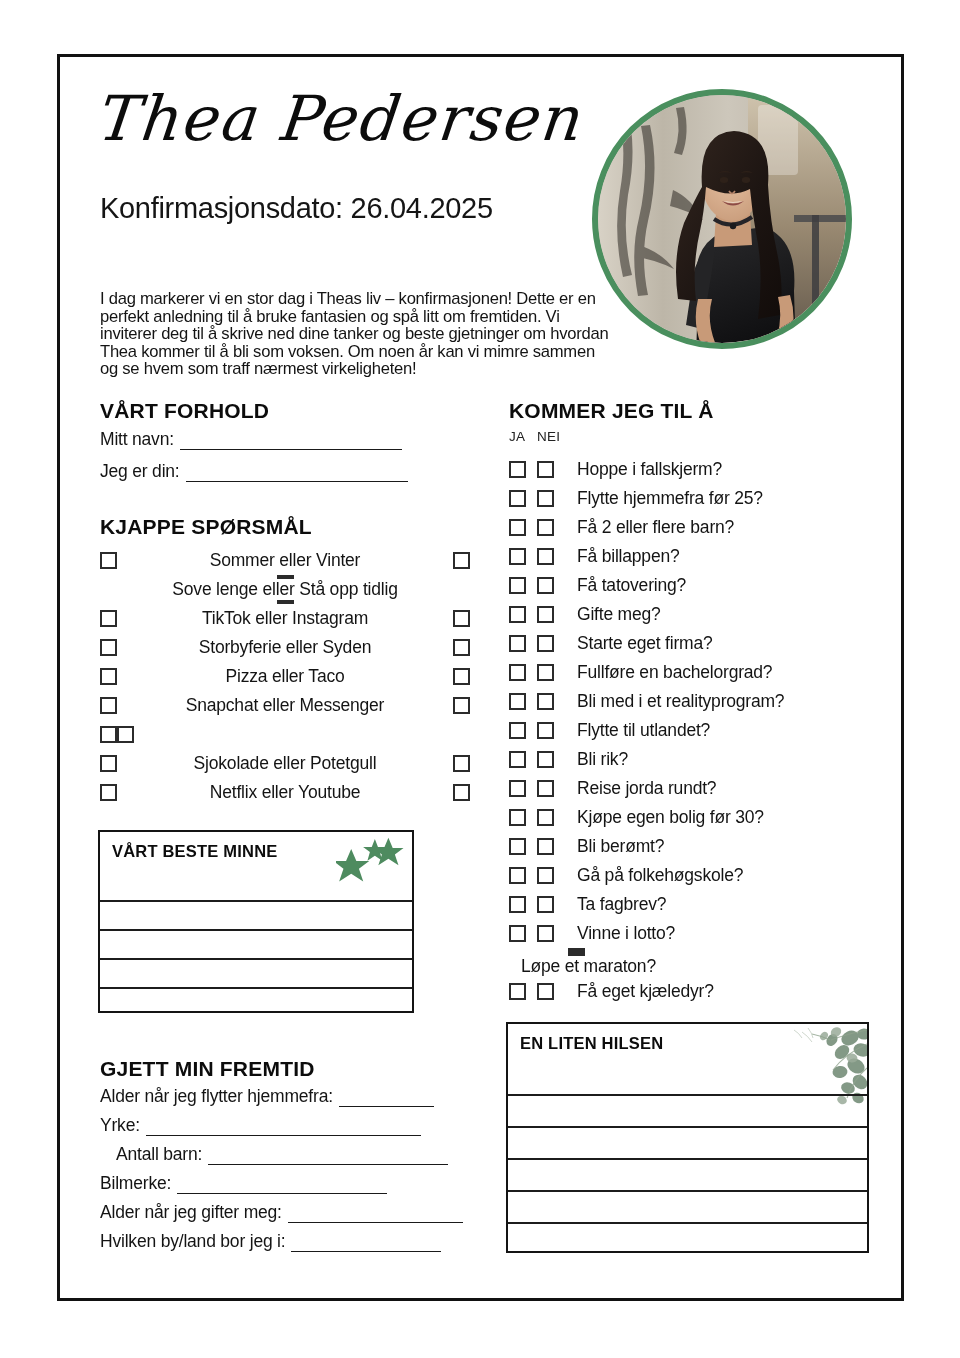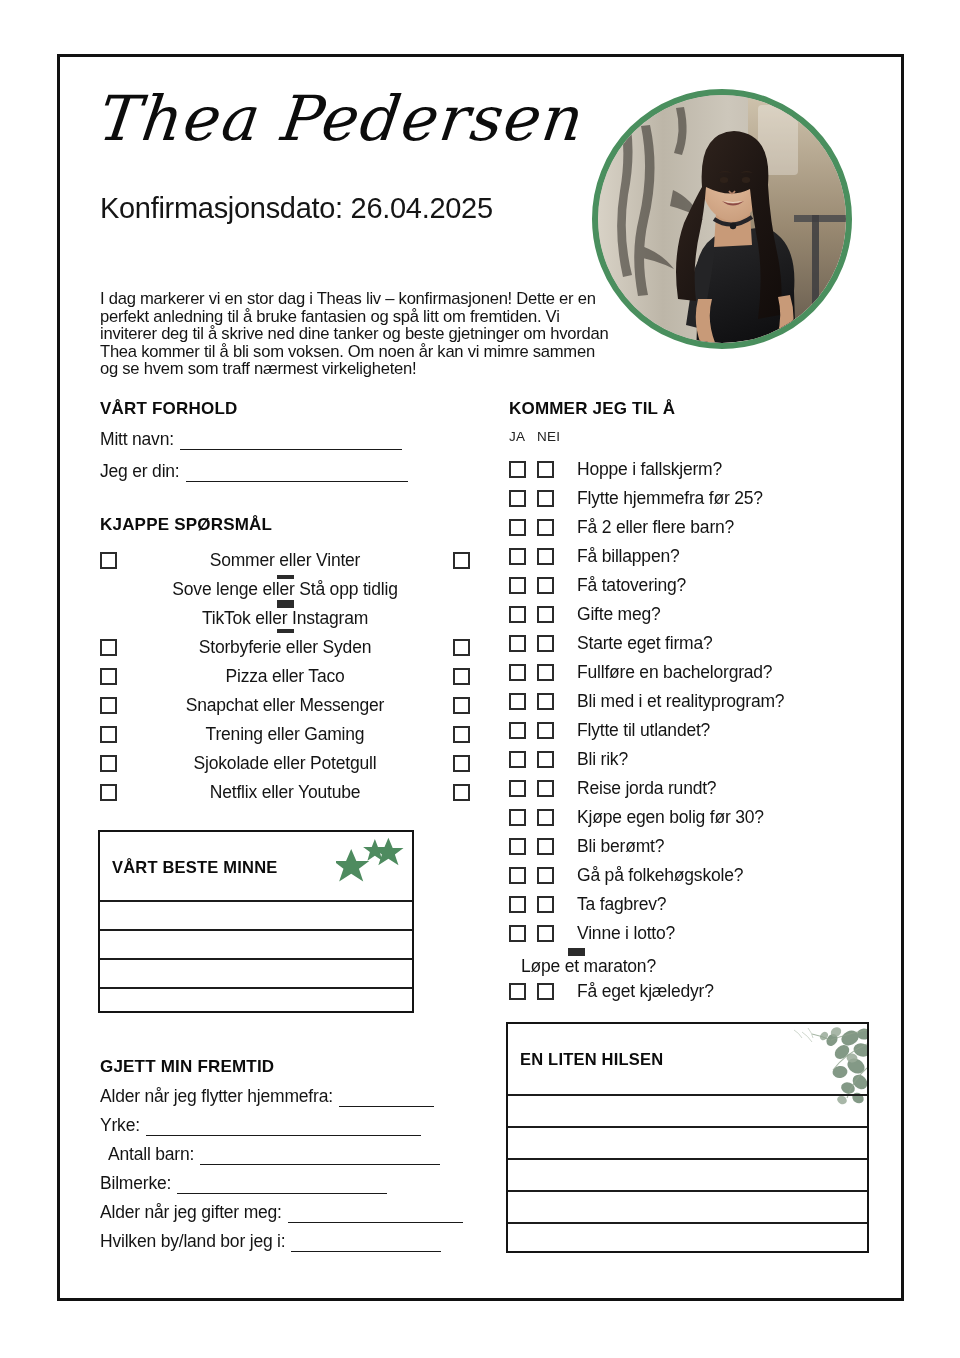--- a/index.html
+++ b/index.html
@@ -67,21 +67,21 @@
     border-radius: 50%;
     border: 6px solid #4a8f5e;
     overflow: hidden;
     background: #cfc9be;
   }
   .photo-inner { position: absolute; inset: 0; overflow: hidden; border-radius: 50%; }
 
   
   .sec-title {
     position: absolute;
-    font-size: 17px;
+    font-size: 21px;
     font-weight: bold;
     letter-spacing: 0.2px;
     color: #0c0c0c;
     white-space: nowrap;
   }
 
   
   .fillrow {
     position: absolute;
     display: flex;
@@ -149,21 +149,21 @@
     background: #fff;
     overflow: hidden;
   }
   .rbox .rline {
     position: absolute;
     left: 0; right: 0;
     border-top: 2px solid #1c1c1c;
   }
   .rbox .btitle {
     position: absolute;
-    left: 12px; top: 26px;
+    left: 12px; top: 10px;
     font-size: 16.5px;
     font-weight: bold;
     letter-spacing: 0.2px;
     color: #0c0c0c;
     white-space: nowrap;
   }
   .stars { position: absolute; right: 6px; top: 4px; width: 70px; height: 58px; }
   .euca  { position: absolute; right: 0px; top: 0px; width: 95px; height: 84px; }
 </style>
 </head>
@@ -266,21 +266,21 @@
         <div class="tot-row" style="top: 489px; left: 40px;">
           <span class="cbx"></span>
           <span class="tot-text">Sommer eller Vinter</span>
           <span class="cbx"></span>
         </div>
         <div class="tot-row" style="top: 518px; left: 40px; flex-direction: column;">
           <span class="cbx"></span>
           <span class="tot-text">Sove lenge eller Stå opp tidlig</span>
           <span class="cbx"></span>
         </div>
-        <div class="tot-row" style="top: 547px; left: 40px; flex-direction: column;">
+        <div class="tot-row" style="top: 547px; left: 40px;">
           <span class="cbx"></span>
           <span class="tot-text">TikTok eller Instagram</span>
           <span class="cbx"></span>
         </div>
         <div class="tot-row" style="top: 576px; left: 40px;">
           <span class="cbx"></span>
           <span class="tot-text">Storbyferie eller Syden</span>
           <span class="cbx"></span>
         </div>
         <div class="tot-row" style="top: 605px; left: 40px;">
@@ -288,21 +288,20 @@
           <span class="tot-text">Pizza eller Taco</span>
           <span class="cbx"></span>
         </div>
         <div class="tot-row" style="top: 634px; left: 40px;">
           <span class="cbx"></span>
           <span class="tot-text">Snapchat eller Messenger</span>
           <span class="cbx"></span>
         </div>
         <div class="tot-row" style="top: 663px; left: 40px;">
           <span class="cbx"></span>
-          <span class="tot-text">Trening eller Gaming</span>
           <span class="cbx"></span>
         </div>
         <div class="tot-row" style="top: 692px; left: 40px;">
           <span class="cbx"></span>
           <span class="tot-text">Sjokolade eller Potetgull</span>
           <span class="cbx"></span>
         </div>
         <div class="tot-row" style="top: 721px; left: 40px;">
           <span class="cbx"></span>
           <span class="tot-text">Netflix eller Youtube</span>
@@ -330,21 +329,21 @@
     <div class="sec-title" style="left:40px; top:1000px;">GJETT MIN FREMTID</div>
     <div id="future-list">
         <div class="fillrow" style="left: 40px; top: 1029px;">
           <span class="lbl">Alder når jeg flytter hjemmefra:</span>
           <span class="ln" style="width:95px"></span>
         </div>
         <div class="fillrow" style="left: 40px; top: 1058px;">
           <span class="lbl">Yrke:</span>
           <span class="ln" style="width:275px"></span>
         </div>
-        <div class="fillrow" style="left: 48px; top: 1087px;">
+        <div class="fillrow" style="left: 56px; top: 1087px;">
           <span class="lbl">Antall barn:</span>
           <span class="ln" style="width:240px"></span>
         </div>
         <div class="fillrow" style="left: 40px; top: 1116px;">
           <span class="lbl">Bilmerke:</span>
           <span class="ln" style="width:210px"></span>
         </div>
         <div class="fillrow" style="left: 40px; top: 1145px;">
           <span class="lbl">Alder når jeg gifter meg:</span>
           <span class="ln" style="width:175px"></span>

